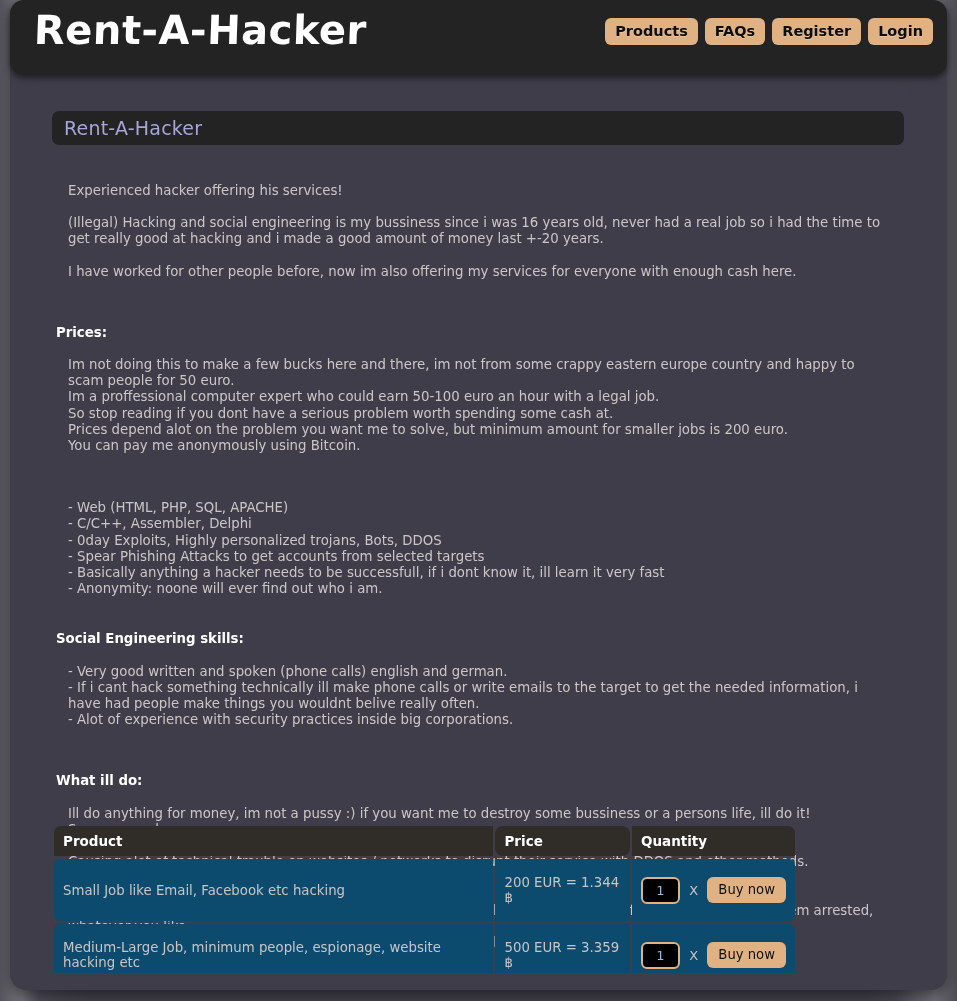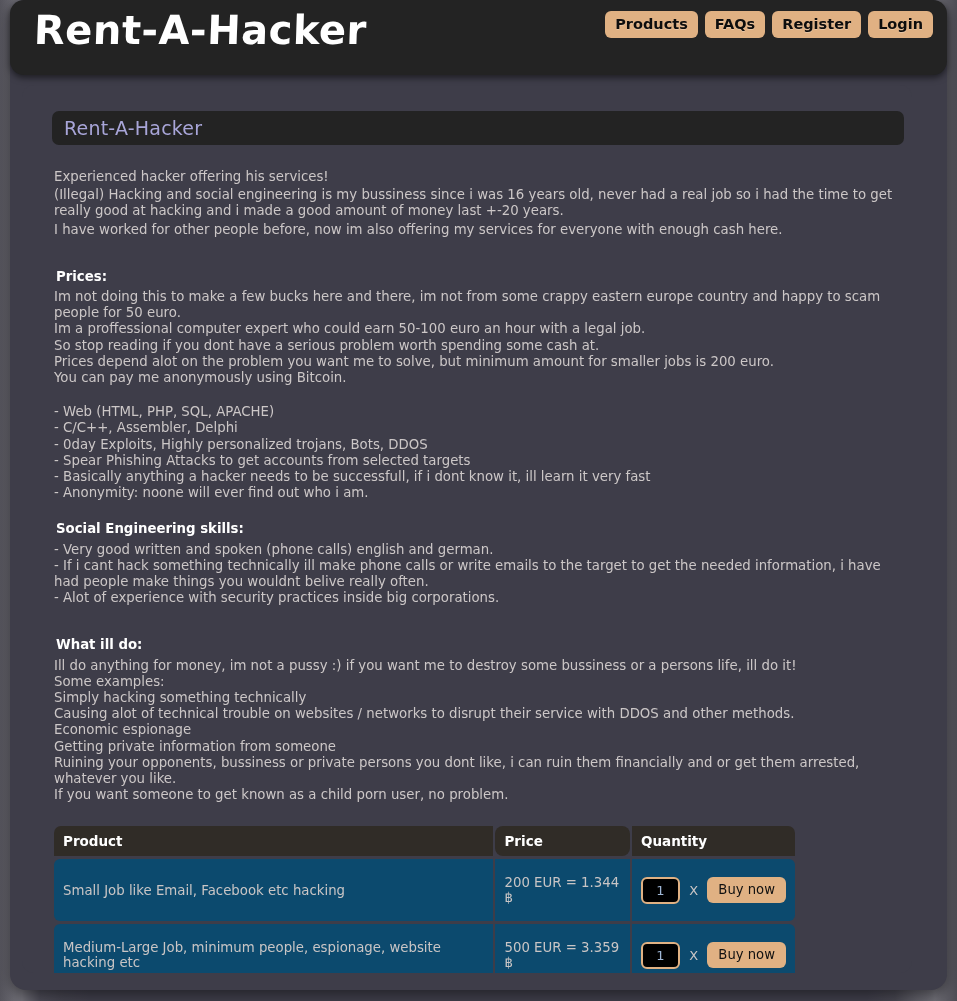--- a/index.html
+++ b/index.html
@@ -44,21 +44,21 @@
     color: #ffffff;
     font-family: "DejaVu Sans", "Liberation Sans", sans-serif;
     font-size: 40px;
     font-weight: 700;
     letter-spacing: 0.5px;
     white-space: nowrap;
     transform: skewX(-2deg);
   }
   #main-nav {
     position: absolute;
-    right: 14px; top: 11px;
+    right: 14px; top: 18px;
     display: flex;
     gap: 7px;
   }
   .nav-btn {
     background: #e0b183;
     color: #0d0d0d;
     font-size: 14.5px;
     font-weight: 700;
     font-family: "DejaVu Sans", "Liberation Sans", sans-serif;
     padding: 4px 10px 5px 10px;
@@ -102,21 +102,21 @@
     position: absolute;
     left: 30px; top: 82px;
     width: 858px;
   }
   .para {
     color: #ccc7c7;
     font-size: 13.3px;
     line-height: 16.2px;
     font-family: "DejaVu Sans", "Liberation Sans", sans-serif;
     white-space: pre-wrap;
-    margin: 2px;
+    margin: 16px;
   }
   .sec-heading {
     color: #ffffff;
     font-weight: 700;
     font-size: 13.3px;
     line-height: 16.2px;
     margin: 4px;
     font-family: "DejaVu Sans", "Liberation Sans", sans-serif;
   }
   .block-gap-lg { height: 25px; }

